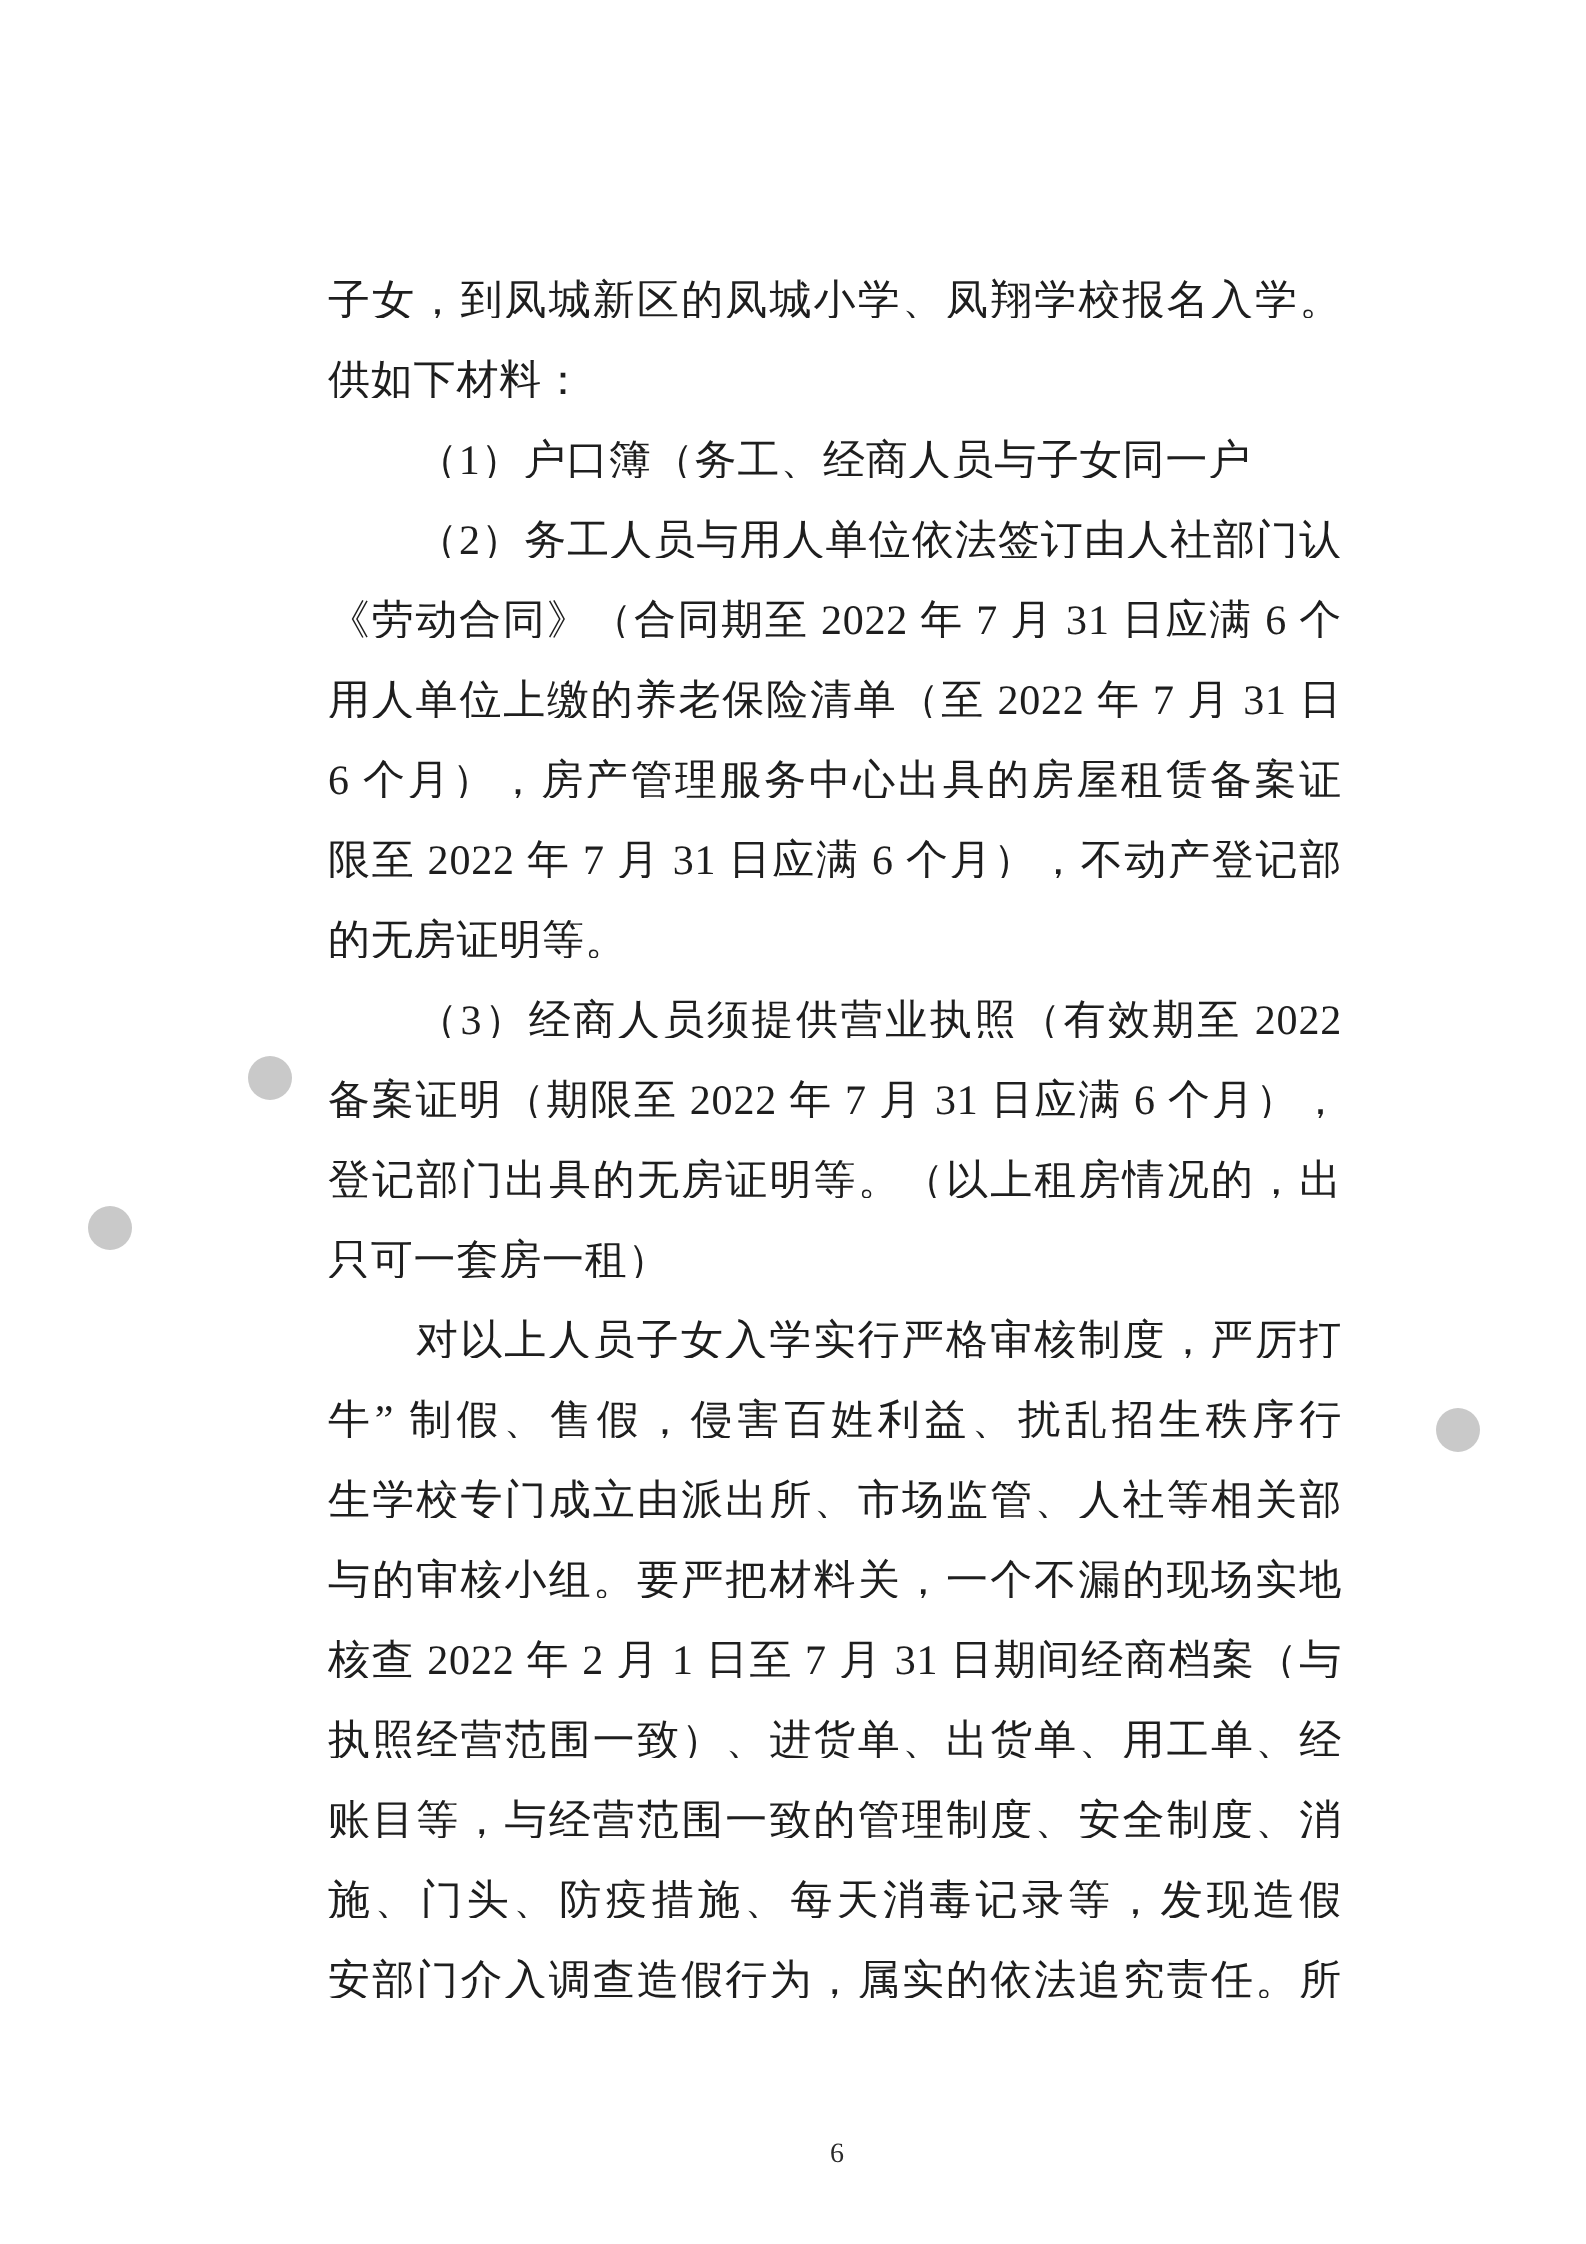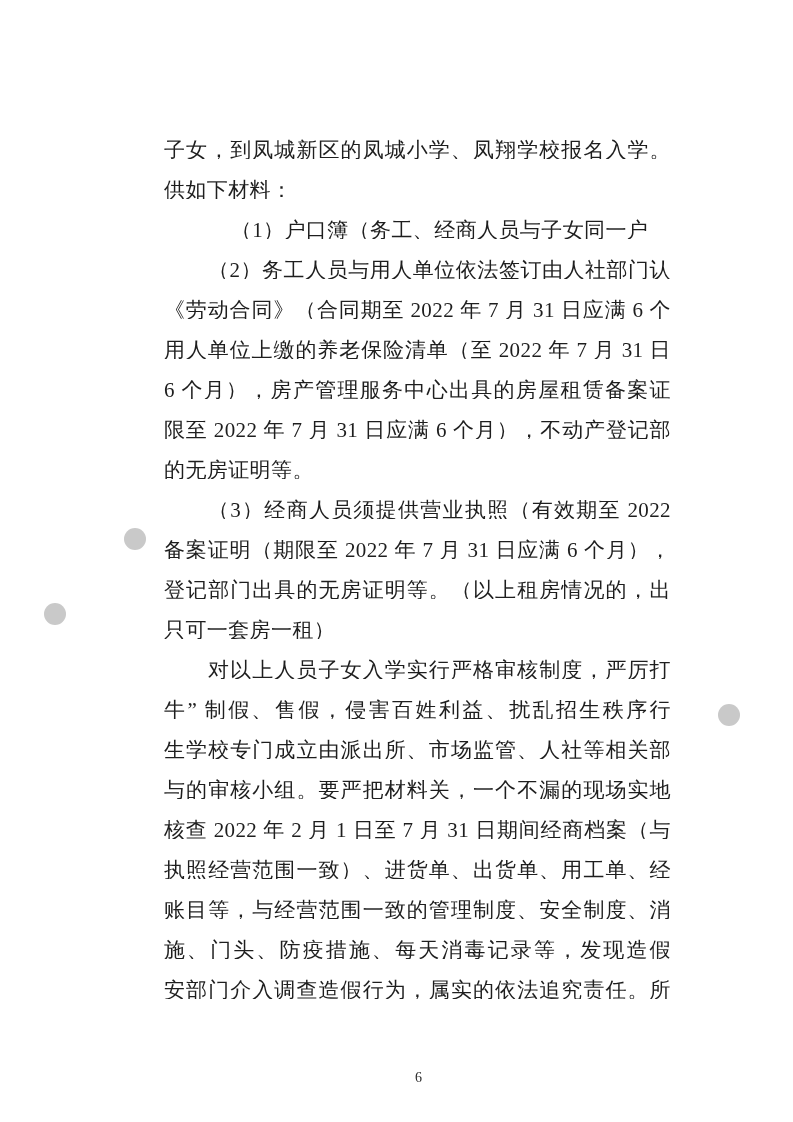--- a/index.html
+++ b/index.html
@@ -26,21 +26,21 @@
     font-size: 21px;
     line-height: 40px;
     height: 40px;
     overflow: hidden;
     text-align: justify;
     text-align-last: justify;
     color: #1e1e1e;
     letter-spacing: 0.4px;
   }
   .line.no-justify {
-    text-align: center;
+    text-align: left;
     text-align-last: left;
   }
   .line.indent {
     text-indent: 44px;
     text-decoration: underline;
   }
   .page-number {
     position: absolute;
     left: 0;
     right: 0;

